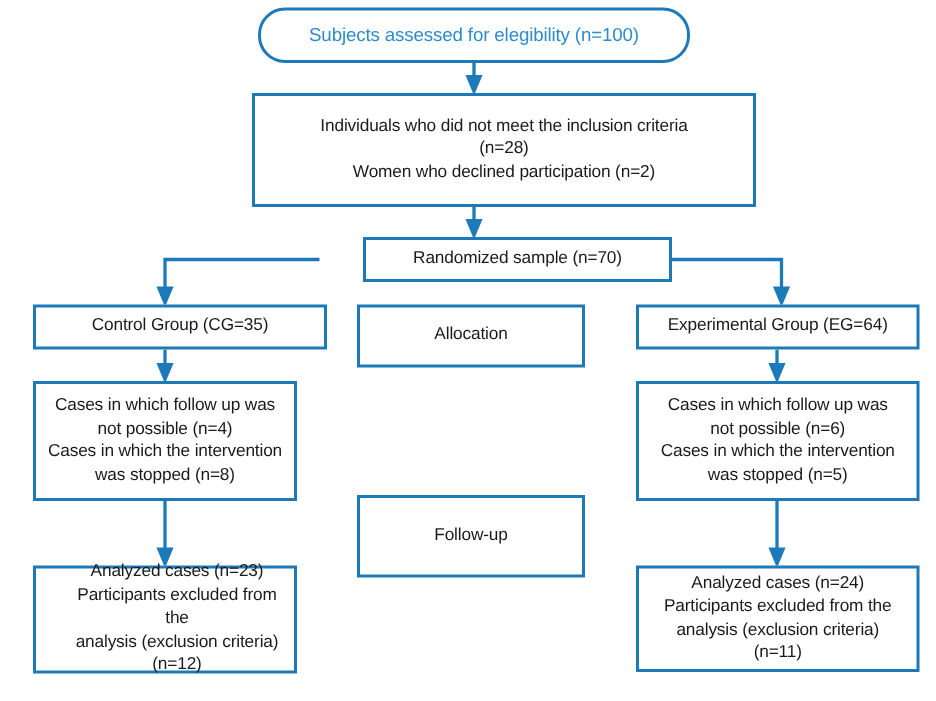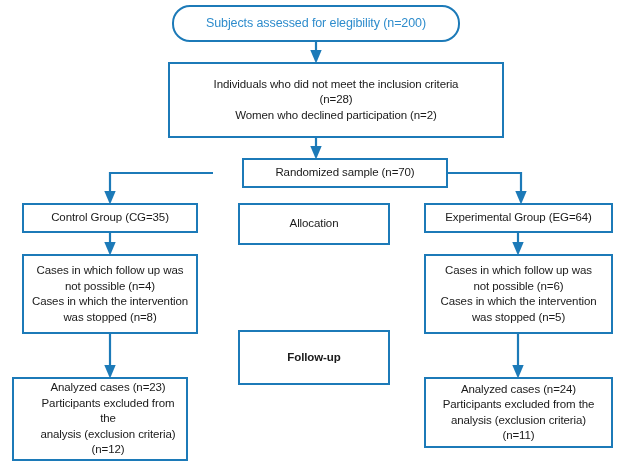--- a/index.html
+++ b/index.html
@@ -60,51 +60,51 @@
     width: 336px; height: 76px; margin-left: 20px;
   }
 
   #node-randomized {
     left: 213px; top: 158px;
     width: 206px; height: 30px; margin-left: 29px;
   }
 
   #node-control-group {
     left: 22px; top: 203px;
-    width: 176px; height: 30px;
+    width: 196px; height: 30px;
   }
 
   #node-allocation {
     left: 238px; top: 203px;
     width: 152px; height: 42px;
   }
 
   #node-experimental-group {
     left: 424px; top: 203px;
     width: 189px; height: 30px;
   }
 
   #node-control-followup {
     left: 22px; top: 254px;
     width: 176px; height: 80px;
   }
 
   #node-followup-label {
     left: 238px; top: 330px;
-    width: 152px; height: 55px; font-weight: bold;
+    width: 152px; height: 55px;
   }
 
   #node-experimental-followup {
     left: 424px; top: 254px;
     width: 189px; height: 80px;
   }
 
   #node-control-analyzed {
-    left: 12px; top: 377px;
-    width: 176px; height: 84px; padding-left: 16px;
+    left: 22px; top: 377px;
+    width: 176px; height: 72px; padding-left: 16px;
   }
 
   #node-experimental-analyzed {
     left: 424px; top: 377px;
     width: 189px; height: 71px;
   }
 
   
   #connectors {
     position: absolute;
@@ -136,21 +136,21 @@
     <line x1="110" y1="233" x2="110" y2="249" stroke="#1c7ab8" stroke-width="2.2" marker-end="url(#arrowhead)"></line>
 
     <line x1="110" y1="334" x2="110" y2="372" stroke="#1c7ab8" stroke-width="2.2" marker-end="url(#arrowhead)"></line>
 
     <line x1="518" y1="233" x2="518" y2="249" stroke="#1c7ab8" stroke-width="2.2" marker-end="url(#arrowhead)"></line>
 
     <line x1="518" y1="334" x2="518" y2="372" stroke="#1c7ab8" stroke-width="2.2" marker-end="url(#arrowhead)"></line>
   </svg>
 
   <div class="node" id="node-eligibility">
-    <span class="txt">Subjects assessed for elegibility (n=200)</span>
+    <span class="txt">Subjects assessed for elegibility (n=100)</span>
   </div>
 
   <div class="node" id="node-excluded">
     <span class="txt">Individuals who did not meet the inclusion criteria
 (n=28)
 Women who declined participation (n=2)</span>
   </div>
 
   <div class="node" id="node-randomized">
     <span class="txt">Randomized sample (n=70)</span>

